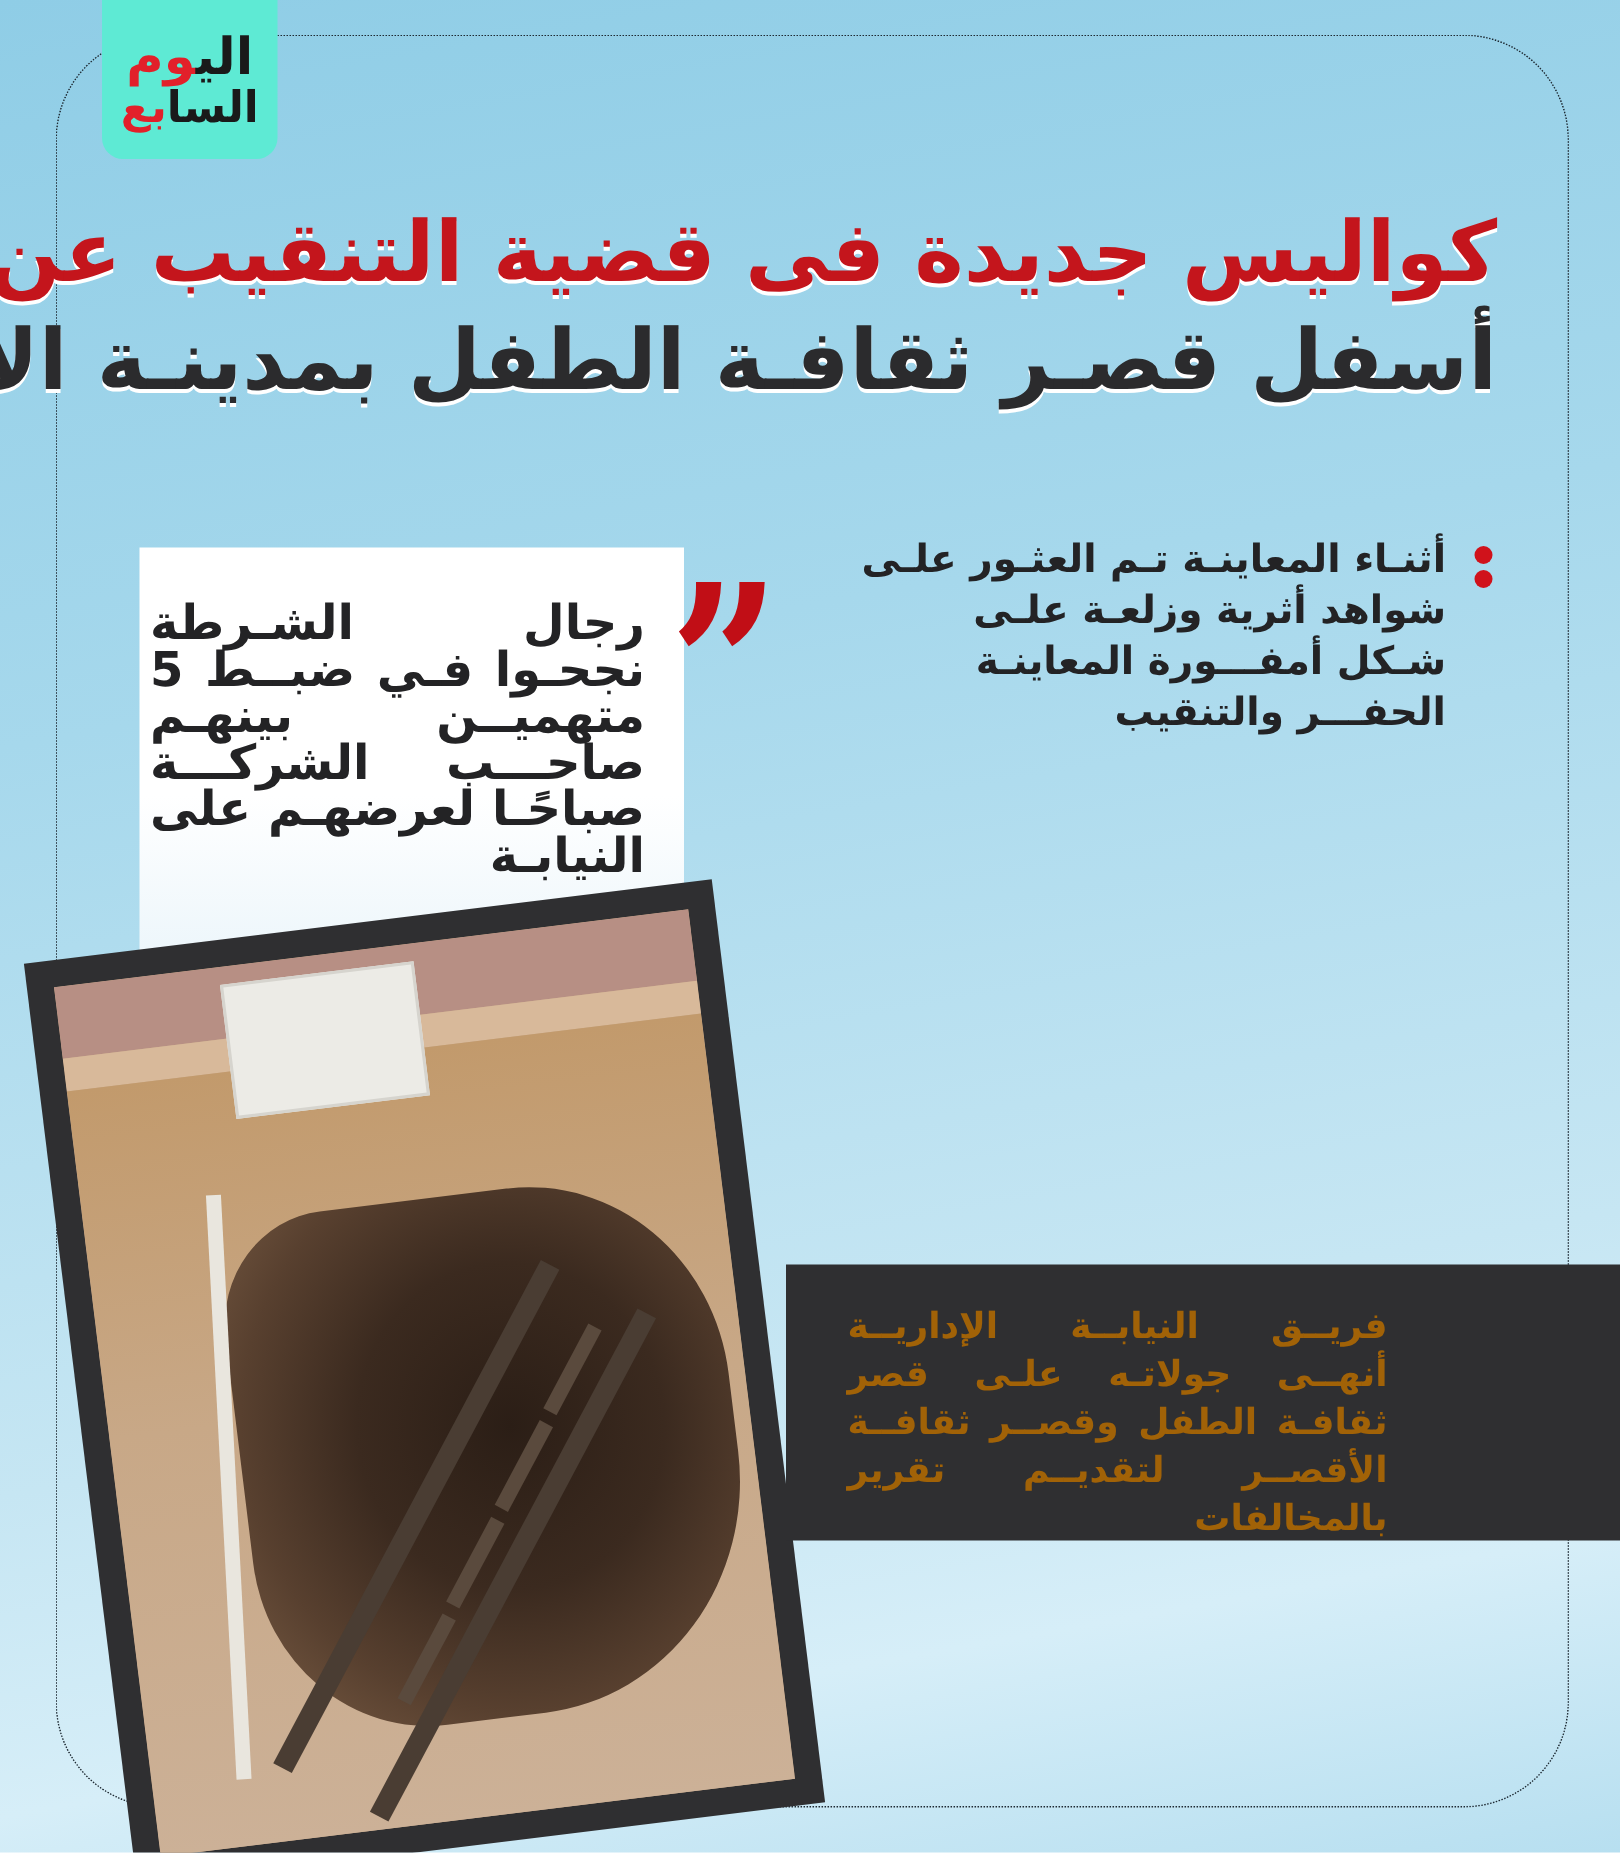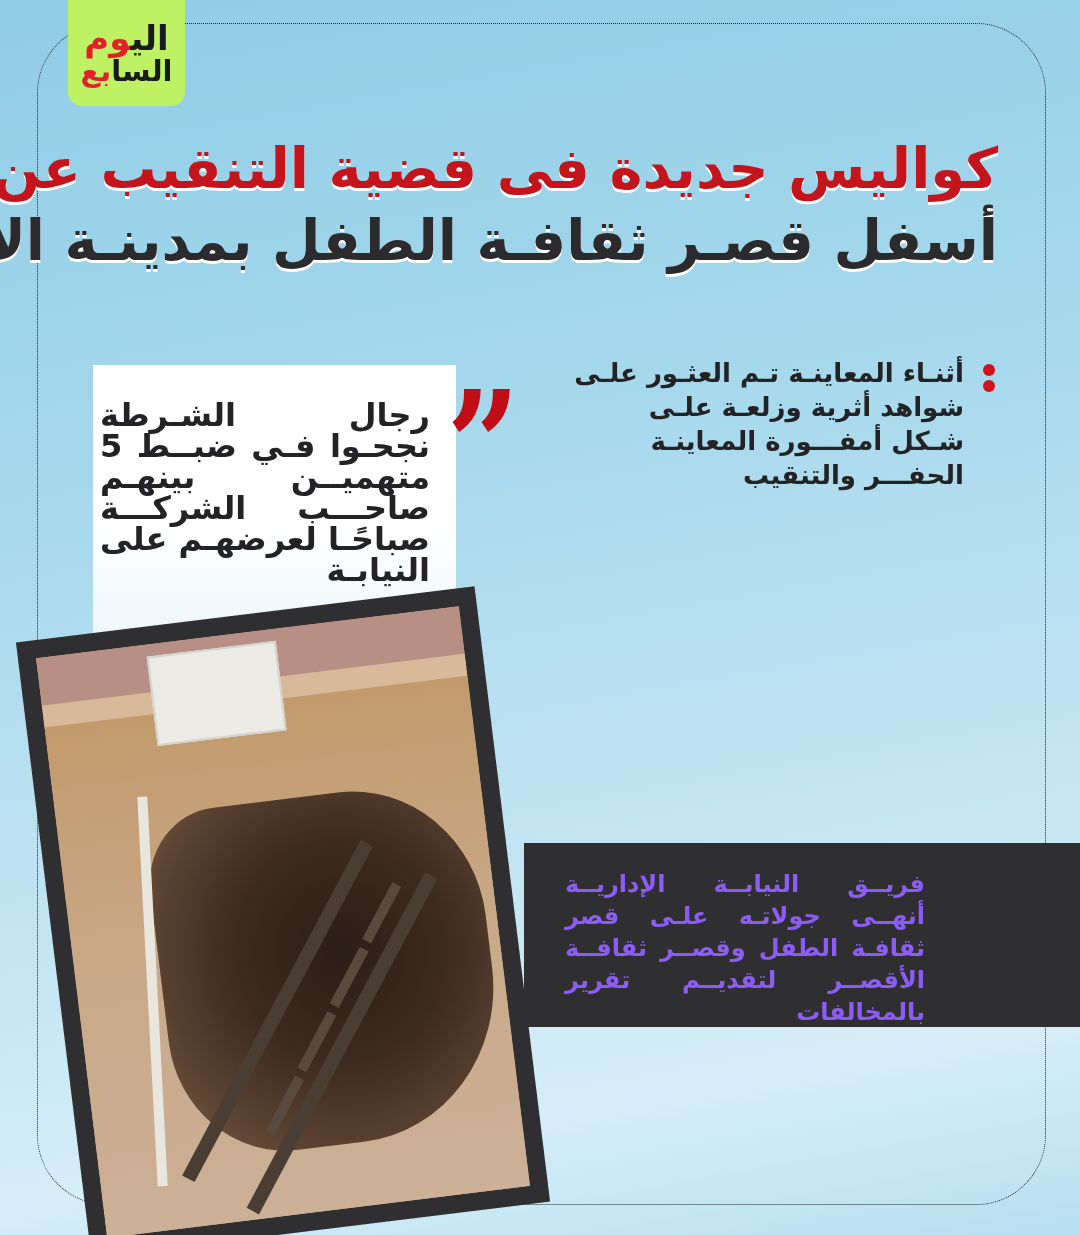--- a/index.html
+++ b/index.html
@@ -8,21 +8,21 @@
     position:relative;
     font-family:"DejaVu Sans", sans-serif;
     background: linear-gradient(170deg, #8fcde6 0%, #a6d8ec 35%, #c6e6f3 70%, #d6eef8 85%, #b7dff0 100%);
   }
   .frame-border {
     position:absolute; left:37px; top:23px; width:1009px; height:1182px;
     border:1.5px dotted #1e2a33; border-radius:70px;
   }
   .logo {
     position:absolute; left:68px; top:0; width:117px; height:106px;
-    background:#bef264; border-radius:0 0 14px 14px;
+    background:#5eead4; border-radius:0 0 14px 14px;
     display:flex; flex-direction:column; align-items:center; justify-content:center;
     direction:rtl; line-height:1;
   }
   .logo .l1 { font-size:34px; font-weight:bold; letter-spacing:-1px; }
   .logo .l2 { font-size:29px; font-weight:bold; letter-spacing:-1px; margin-top:2px; }
   .logo .dark { color:#1a1a1a; }
   .logo .red { color:#e2202a; }
 
   .title {
     position:absolute; right:82px; width:920px; text-align:right; direction:rtl;
@@ -83,21 +83,21 @@
   .photo .rail2 { left:360px; top:260px; transform:rotate(35deg); }
   .photo .rung { position:absolute; width:64px; height:10px; background:#5a4a3d; transform:rotate(-55deg); }
 
   .info-box {
     position:absolute; left:524px; top:843px; width:556px; height:184px;
     background:#2f2f31;
   }
   .info-text {
     position:absolute; right:155px; top:868px; width:360px; direction:rtl;
     text-align:justify; text-align-last:right;
-    font-size:24px; font-weight:bold; color:#8b5cf6; line-height:32px;
+    font-size:24px; font-weight:bold; color:#a16207; line-height:32px;
   }
 </style>
 </head>
 <body>
 
 <div class="frame-border"></div>
 
 <div class="logo">
   <div class="l1">
     <span class="dark">الي</span><span class="red">وم</span>

